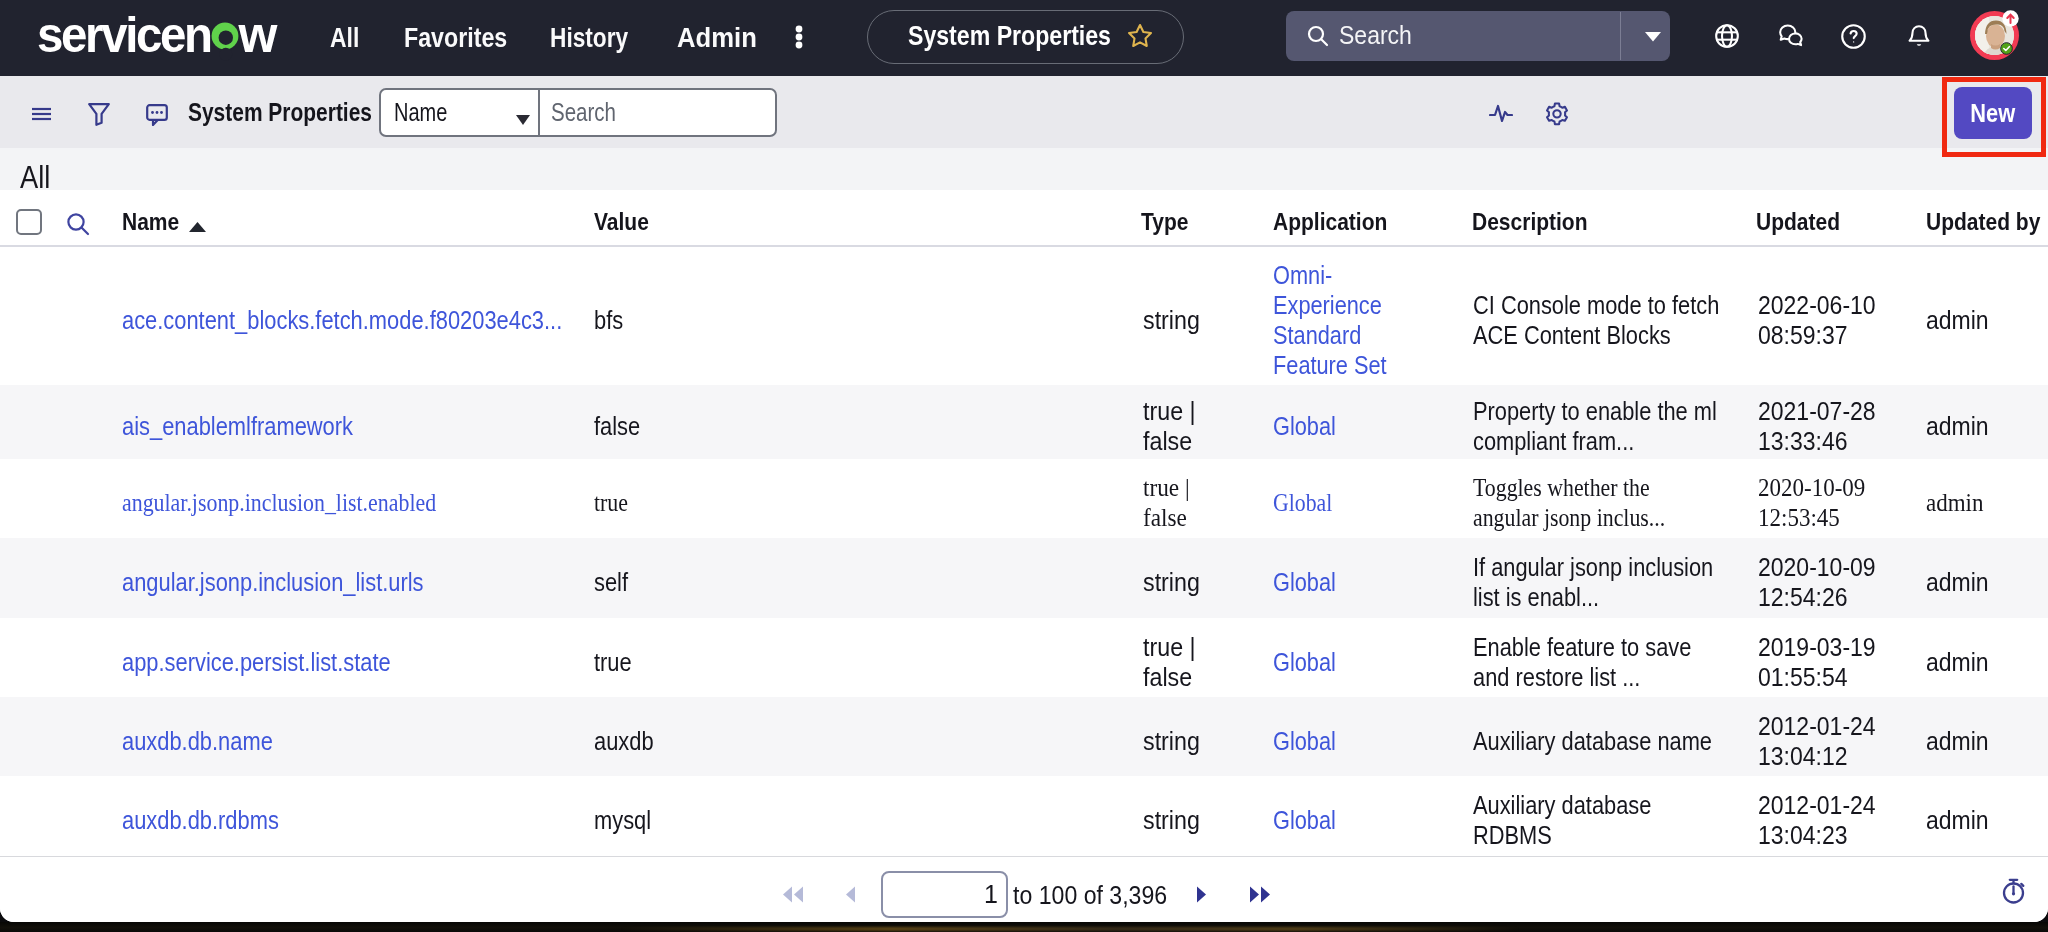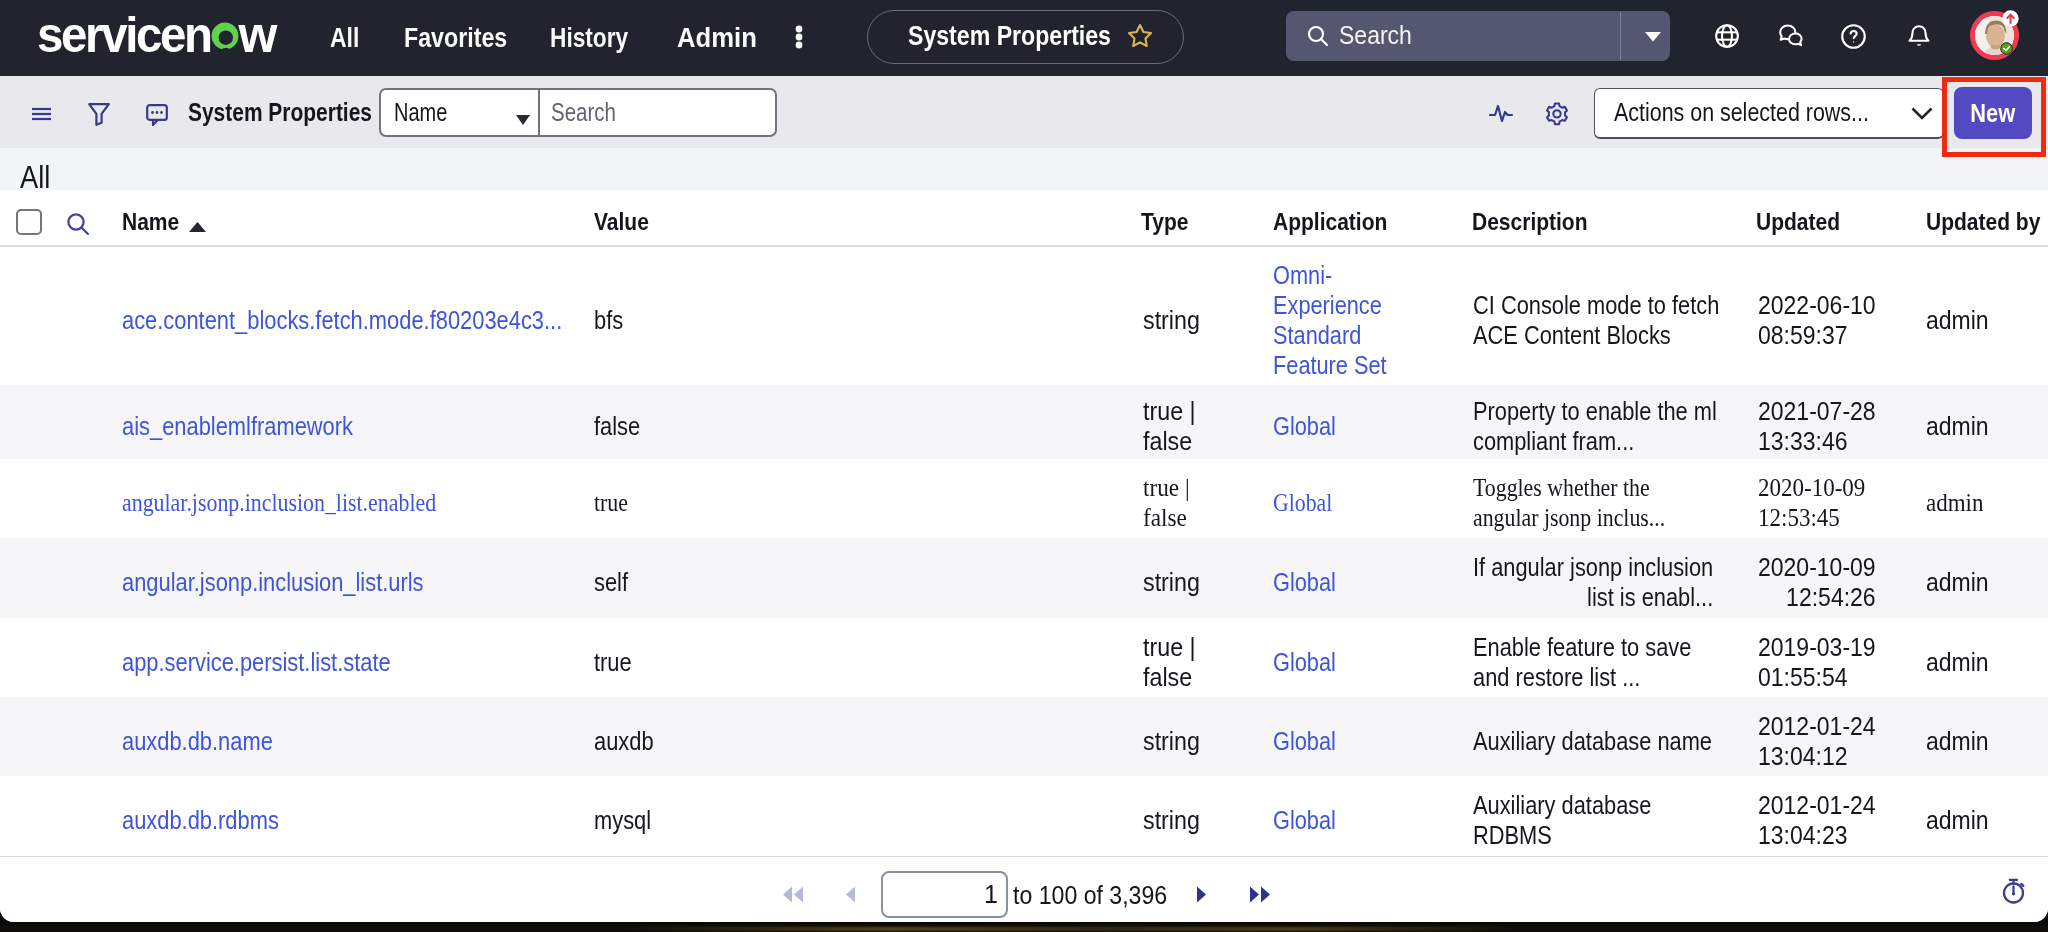--- a/index.html
+++ b/index.html
@@ -196,26 +196,20 @@
           <path d="M0 0 L14 0 L7 10 Z" fill="#2a2a33"></path>
         </svg>
       </div>
       <div class="ticon" style="left:1489px;top:26px;"><svg width="24" height="23" viewBox="0 0 24 23">
         <path d="M1 13 L6 13 L9 4 L13 19 L16 10 L18.5 13 L23 13" fill="none" stroke="#363a8b" stroke-width="2.2" stroke-linecap="round" stroke-linejoin="round"></path>
       </svg></div>
       <div class="ticon" style="left:1544px;top:25px;"><svg width="26" height="26" viewBox="0 0 24 24">
         <path fill="none" stroke="#363a8b" stroke-width="1.9" stroke-linejoin="round" d="M13.9 2.3 L14.4 4.8 A7.6 7.6 0 0 1 16.9 6.2 L19.3 5.4 L21.2 8.7 L19.4 10.4 A7.6 7.6 0 0 1 19.4 13.3 L21.2 15 L19.3 18.3 L16.9 17.5 A7.6 7.6 0 0 1 14.4 18.9 L13.9 21.4 L10.1 21.4 L9.6 18.9 A7.6 7.6 0 0 1 7.1 17.5 L4.7 18.3 L2.8 15 L4.6 13.3 A7.6 7.6 0 0 1 4.6 10.4 L2.8 8.7 L4.7 5.4 L7.1 6.2 A7.6 7.6 0 0 1 9.6 4.8 L10.1 2.3 Z"></path>
         <circle cx="12" cy="11.85" r="3.4" fill="none" stroke="#363a8b" stroke-width="1.9"></circle>
       </svg></div>
-      <div id="actions">
-        <span>Actions on selected rows...</span>
-        <svg style="position:absolute;left:316px;top:18px;" width="22" height="13" viewBox="0 0 22 13">
-          <path d="M1.5 1.5 L11 11 L20.5 1.5" fill="none" stroke="#23232b" stroke-width="2.6"></path>
-        </svg>
-      </div>
       <div id="newbtn"><span>New</span></div>
     </div>
     <div id="redbox"></div>
     <div id="allrow">
       <span>All</span>
     </div>
     <div id="thead">
       <div id="hcheck"></div>
       <div id="hsearch"><svg width="24" height="24" viewBox="0 0 24 24">
         <circle cx="10" cy="10" r="7.6" fill="none" stroke="#3f44a0" stroke-width="2.2"></circle>
@@ -253,21 +247,21 @@
     </div>
     <div class="row" style="height:79px;font-family:Liberation Serif, serif;">
       <div class="cell" style="left:122px;"><a href="#">angular.jsonp.inclusion_list.enabled</a></div>
       <div class="cell" style="left:594px;">true</div>
       <div class="cell" style="left:1143px;--s:0.93;">true |<br>false</div>
       <div class="cell" style="left:1273px;--s:0.87;"><a href="#">Global</a></div>
       <div class="cell" style="left:1473px;--s:0.873;">Toggles whether the<br>angular jsonp inclus...</div>
       <div class="cell" style="left:1758px;--s:0.92;">2020-10-09<br>12:53:45</div>
       <div class="cell" style="left:1926px;--s:0.92;">admin</div>
     </div>
-    <div class="row alt" style="height:80px;text-align:right;">
+    <div class="row alt" style="height:80px;">
       <div class="cell" style="left:122px;"><a href="#">angular.jsonp.inclusion_list.urls</a></div>
       <div class="cell" style="left:594px;">self</div>
       <div class="cell" style="left:1143px;--s:0.93;">string</div>
       <div class="cell" style="left:1273px;--s:0.87;"><a href="#">Global</a></div>
       <div class="cell" style="left:1473px;--s:0.873;">If angular jsonp inclusion<br>list is enabl...</div>
       <div class="cell" style="left:1758px;--s:0.92;">2020-10-09<br>12:54:26</div>
       <div class="cell" style="left:1926px;--s:0.92;">admin</div>
     </div>
     <div class="row" style="height:79px;">
       <div class="cell" style="left:122px;"><a href="#">app.service.persist.list.state</a></div>

